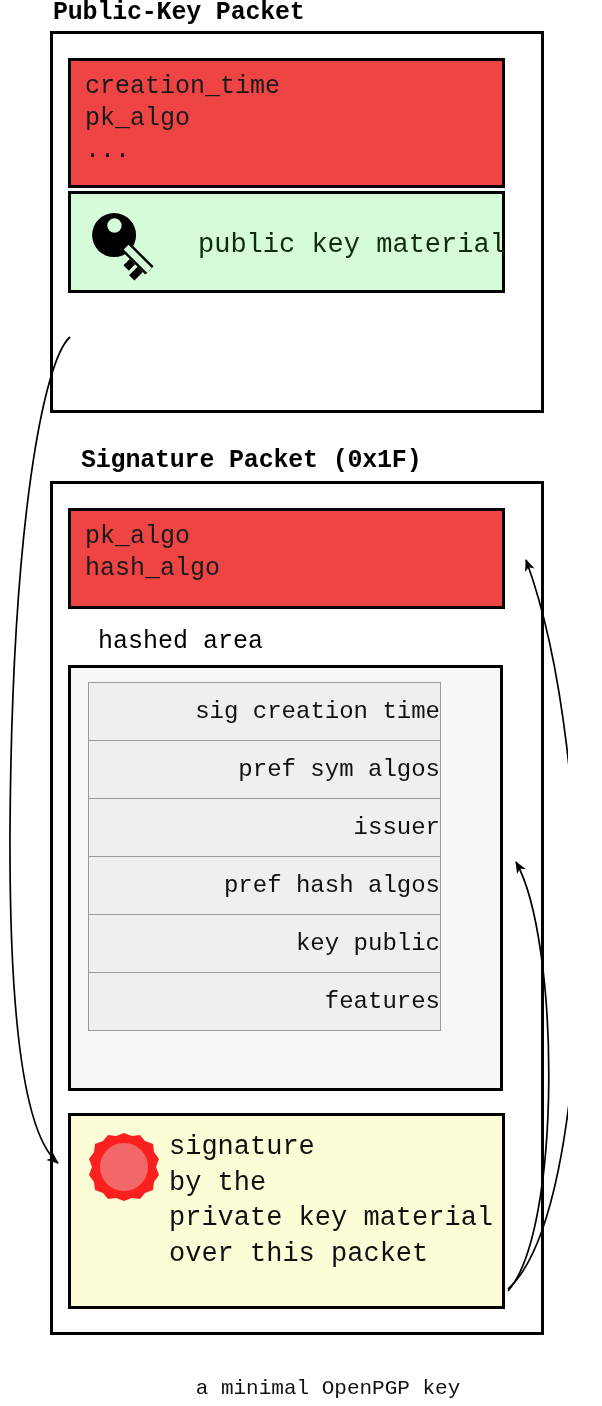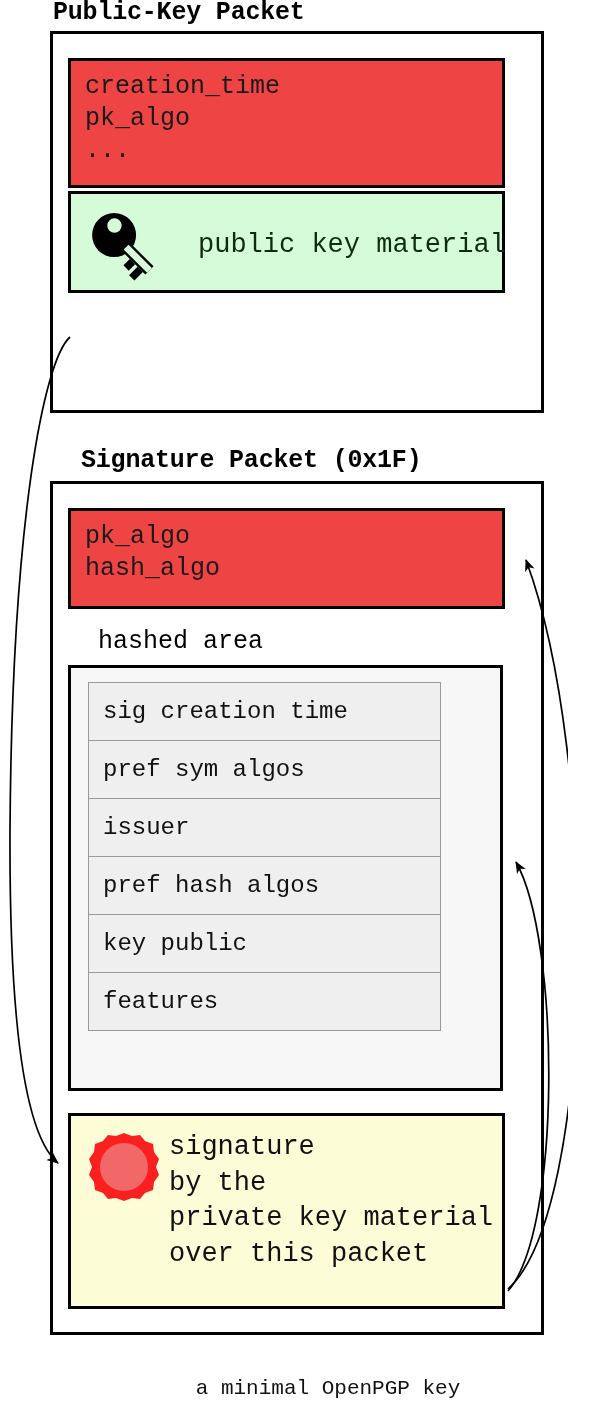--- a/index.html
+++ b/index.html
@@ -61,20 +61,21 @@
     background: #f7f7f7;
   }
   .subpacket-list {
     position: absolute;
     left: 17px;
     top: 14px;
     right: 59px;
     border: 1px solid #9a9a9a;
     border-bottom: none;
     background: #737373;
+    text-align: right;
   }
   .subpacket {
     border-bottom: 1px solid #9a9a9a;
     height: 58px;
     line-height: 58px;
     font-size: 24px;
     color: #111111;
     padding-left: 14px;
     white-space: nowrap;
     background: #efefef;

